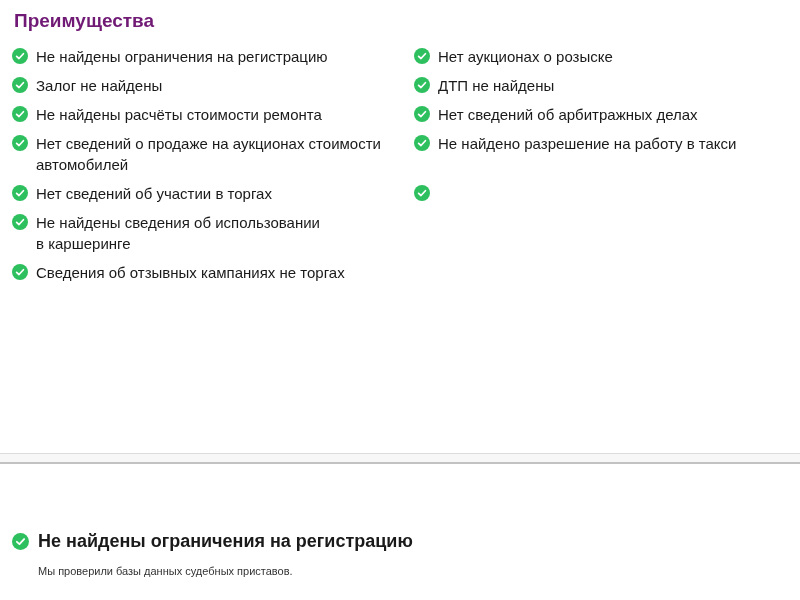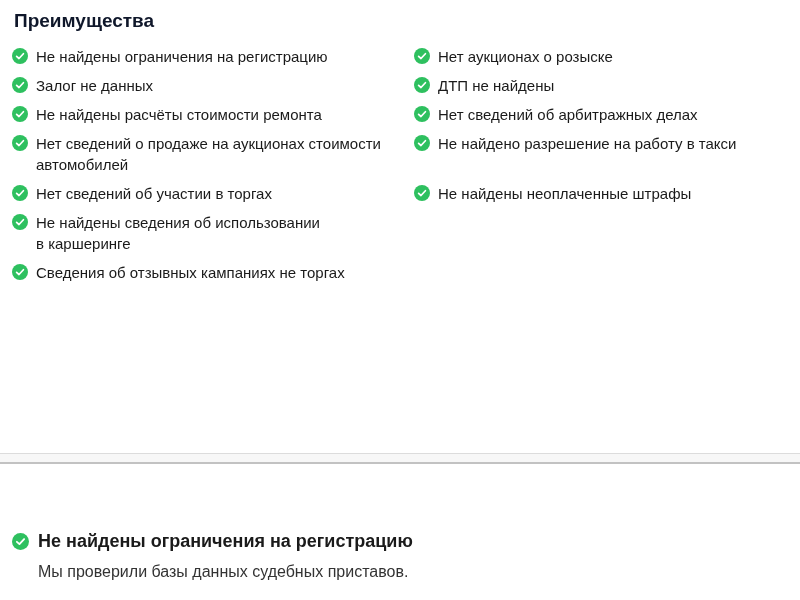--- a/index.html
+++ b/index.html
@@ -15,21 +15,21 @@
     height: 600px;
     overflow: hidden;
     background: #ffffff;
   }
   .section-title {
     margin: 0;
     padding: 10px 0 0 14px;
     font-size: 19px;
     font-weight: bold;
     line-height: 22px;
-    color: #0f172a;
+    color: #701a75;
   }
   .adv-grid {
     display: grid;
     grid-template-columns: 402px 1fr;
     grid-template-rows: repeat(7, min-content);
     grid-auto-flow: column;
     padding-left: 12px;
     margin-top: 14px;
   }
   .adv-item {
@@ -74,21 +74,21 @@
   }
   .detail-heading {
     margin: 0;
     font-size: 18px;
     font-weight: bold;
     line-height: 22px;
     color: #1a1a1a;
   }
   .detail-desc {
     margin: 10px 0 0 26px;
-    font-size: 16px;
+    font-size: 11px;
     line-height: 19px;
     color: #333333;
   }
 </style>
 </head>
 <body>
 
 <div class="page">
 
   <h2 class="section-title">Преимущества</h2>
@@ -103,21 +103,21 @@
         </span>
         <span class="adv-text">Не найдены ограничения на регистрацию</span>
       </div>
       <div class="adv-item">
         <span class="check-icon">
           <svg viewBox="0 0 16 16" aria-hidden="true">
             <circle cx="8" cy="8" r="8" fill="#2ec05f"></circle>
             <path d="M4.6 8.3 L7.0 10.5 L11.4 5.7" fill="none" stroke="#ffffff" stroke-width="1.7" stroke-linecap="round" stroke-linejoin="round"></path>
           </svg>
         </span>
-        <span class="adv-text">Залог не данных</span>
+        <span class="adv-text">Залог не найдены</span>
       </div>
       <div class="adv-item">
         <span class="check-icon">
           <svg viewBox="0 0 16 16" aria-hidden="true">
             <circle cx="8" cy="8" r="8" fill="#2ec05f"></circle>
             <path d="M4.6 8.3 L7.0 10.5 L11.4 5.7" fill="none" stroke="#ffffff" stroke-width="1.7" stroke-linecap="round" stroke-linejoin="round"></path>
           </svg>
         </span>
         <span class="adv-text">Не найдены расчёты стоимости ремонта</span>
       </div>
@@ -195,21 +195,20 @@
         </span>
         <span class="adv-text">Не найдено разрешение на работу в такси</span>
       </div>
       <div class="adv-item">
         <span class="check-icon">
           <svg viewBox="0 0 16 16" aria-hidden="true">
             <circle cx="8" cy="8" r="8" fill="#2ec05f"></circle>
             <path d="M4.6 8.3 L7.0 10.5 L11.4 5.7" fill="none" stroke="#ffffff" stroke-width="1.7" stroke-linecap="round" stroke-linejoin="round"></path>
           </svg>
         </span>
-        <span class="adv-text">Не найдены неоплаченные штрафы</span>
       </div>
     </div>
 
   <div class="divider-band"></div>
 
   <div class="detail-section">
     <div class="detail-head">
       <span class="check-icon">
         <svg viewBox="0 0 16 16" aria-hidden="true">
           <circle cx="8" cy="8" r="8" class="check-fill" fill="#2ec05f"></circle>

